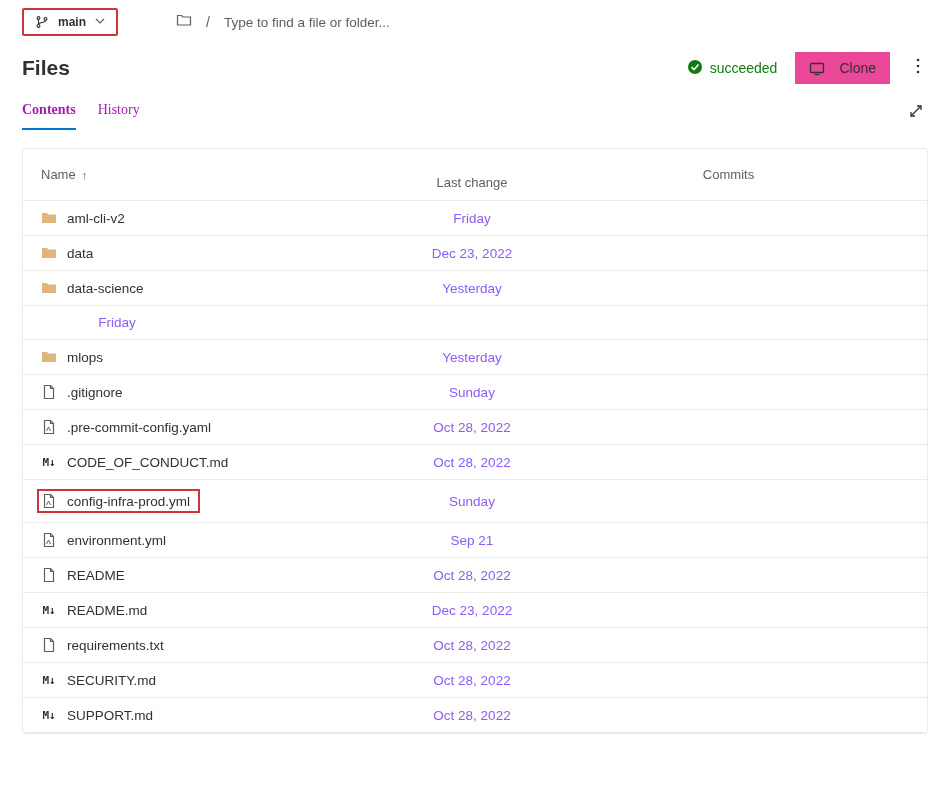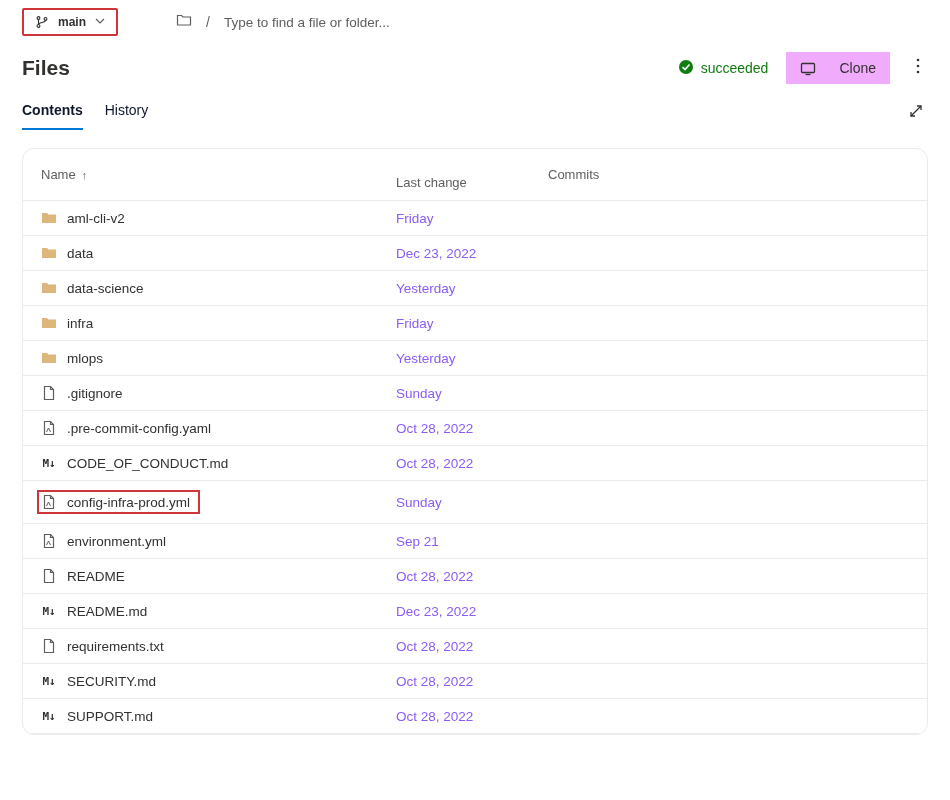--- a/index.html
+++ b/index.html
@@ -90,22 +90,22 @@
       font-size: 14px;
       color: #107c10;
     }
     .success-icon {
       width: 16px;
       height: 16px;
     }
     .clone-button {
       display: flex;
       align-items: center;
-      gap: 23px;
-      background: #f0abfc;
+      gap: 14px;
+      background: #ec4899;
       border: none;
       padding: 8px 14px;
       font-size: 14px;
       cursor: pointer;
       color: #323130;
     }
     .clone-icon-wrap {
       width: 16px;
       height: 16px;
     }
@@ -125,43 +125,45 @@
       border-bottom: none;
     }
     .tabs {
       display: flex;
       gap: 22px;
     }
     .tab {
       font-size: 14px;
       padding: 8px 0 10px 0;
       cursor: pointer;
-      color: #0f172a;
+      color: #a21caf;
       border-bottom: 2px solid transparent;
+      font-family: Liberation Serif, serif;
     }
     .tab.active {
       font-weight: 600;
       border-bottom: 2px solid #0078d4;
     }
     .expand-btn {
       background: none;
       border: none;
       cursor: pointer;
       padding: 4px;
     }
     .expand-icon {
       width: 16px;
       height: 16px;
       color: #323130;
     }
     .files-panel {
       margin: 18px 22px 0 22px;
       border: 1px solid #edebe9;
-      border-radius: 12px;
+      border-radius: 3px;
       overflow: hidden;
+      text-align: center;
     }
     .files-header {
       display: flex;
       align-items: center;
       padding: 10px 18px;
       border-bottom: 1px solid #edebe9;
       font-size: 13px;
       color: #605e5c;
     }
     .col-name {
@@ -351,28 +353,20 @@
             <svg viewBox="0 0 16 16" width="16" height="16">
               <path class="folder-solid" d="M1 3 h5 l1.5 1.5 H15 V13 H1 Z"></path>
             </svg>
           </span>
           <span>data-science</span>
         </div>
         <div class="file-change-cell">Yesterday</div>
         <div class="file-commits-cell"></div>
       </div>
       <div class="file-row">
-        <div class="file-name-cell">
-          <span class="file-icon">
-            <svg viewBox="0 0 16 16" width="16" height="16">
-              <path class="folder-solid" d="M1 3 h5 l1.5 1.5 H15 V13 H1 Z"></path>
-            </svg>
-          </span>
-          <span>infra</span>
-        </div>
         <div class="file-change-cell">Friday</div>
         <div class="file-commits-cell"></div>
       </div>
       <div class="file-row">
         <div class="file-name-cell">
           <span class="file-icon">
             <svg viewBox="0 0 16 16" width="16" height="16">
               <path class="folder-solid" d="M1 3 h5 l1.5 1.5 H15 V13 H1 Z"></path>
             </svg>
           </span>

